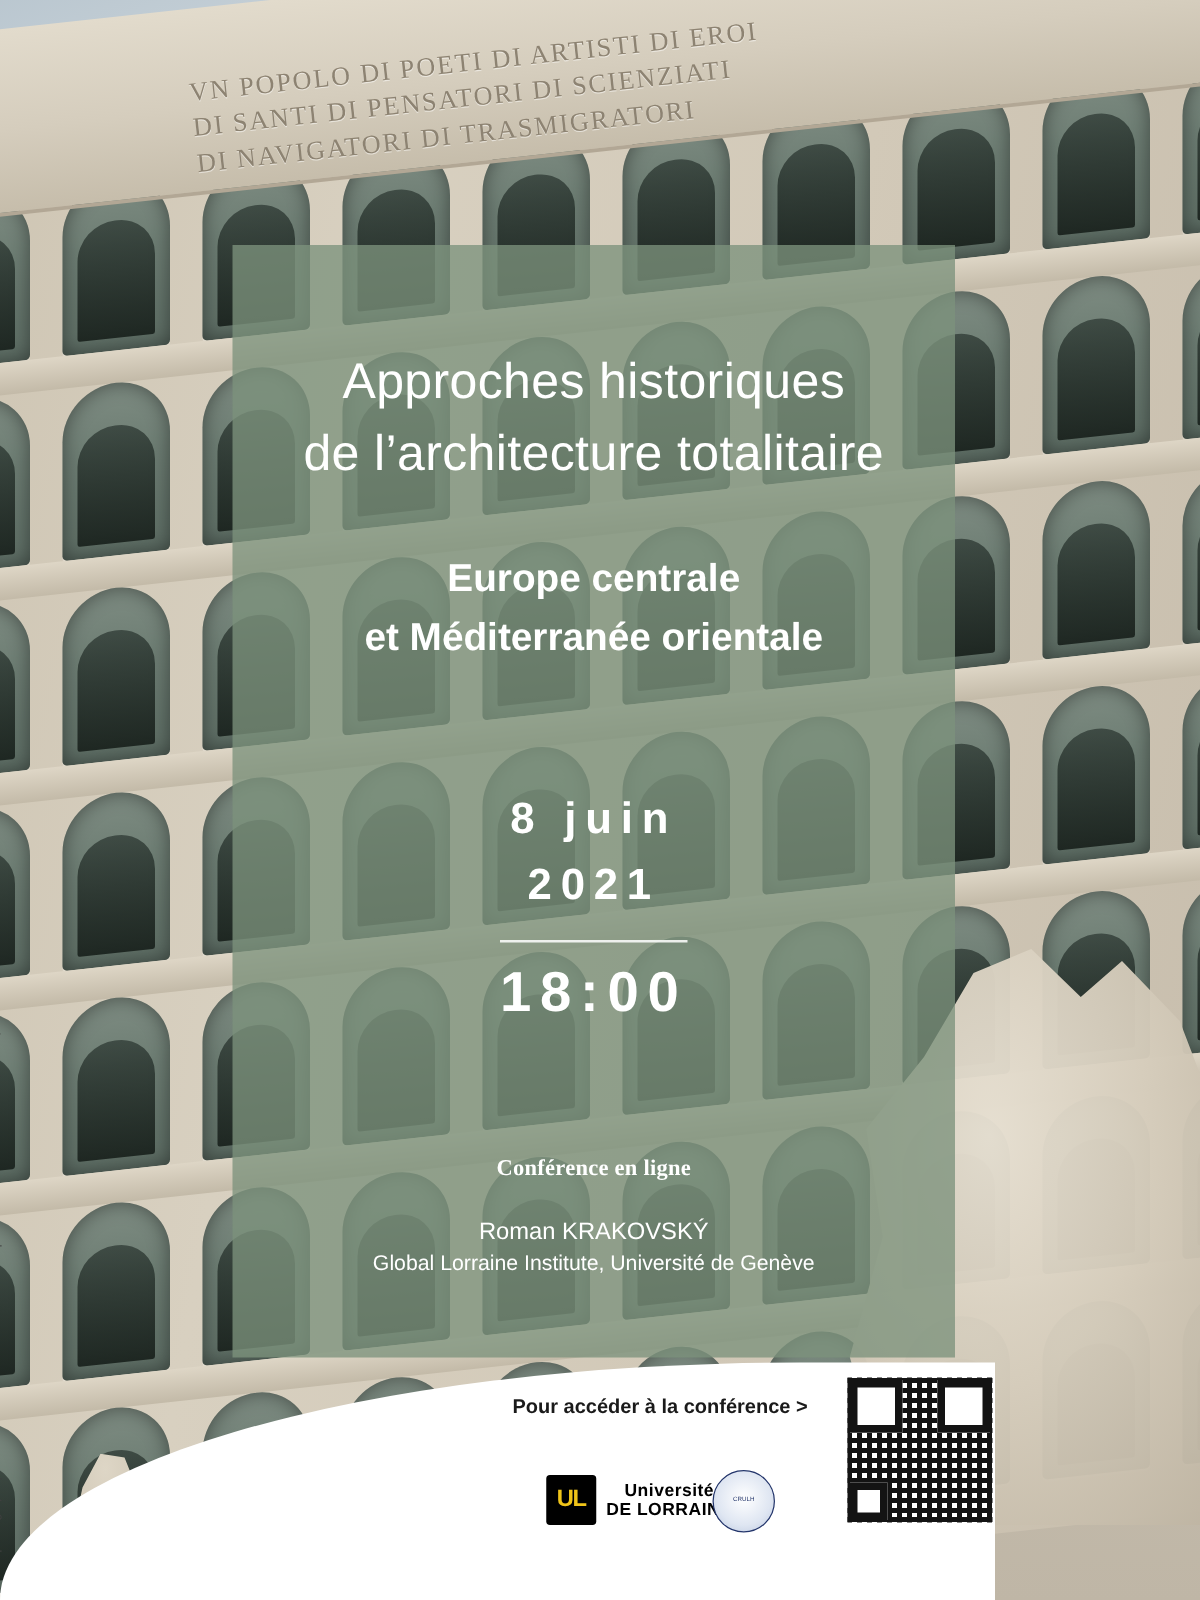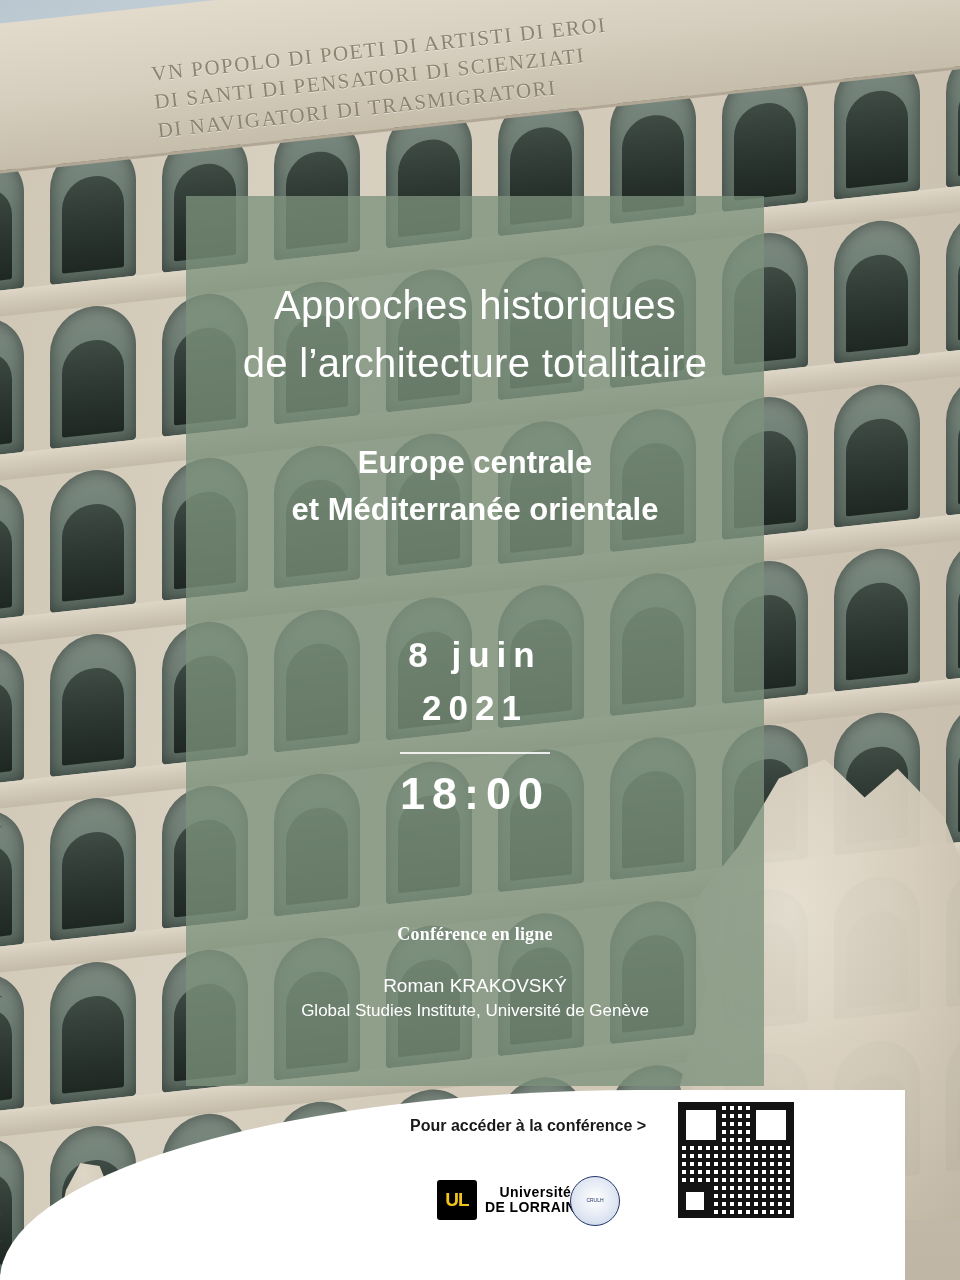--- a/index.html
+++ b/index.html
@@ -197,21 +197,21 @@
   .speaker-affil {
     margin-top: 4px;
     font-size: 17px;
     font-weight: 400;
   }
 
   
   .footer {
     position: absolute;
     left: 0; bottom: 0;
-    width: 905px;
+    width: 796px;
     height: 190px;
     background: #ffffff;
     border-top-left-radius: 640px 190px;
     border-top-right-radius: 0 0;
     overflow: hidden;
   }
   .footer-inner {
     position: absolute;
     left: 0; top: 0;
     width: 960px; height: 190px;
@@ -427,21 +427,21 @@
       <div>2021</div>
     </div>
 
     <div class="rule"></div>
 
     <div class="time">18:00</div>
 
     <div class="speakerblock">
       <div class="conf-type">Conférence en ligne</div>
       <div class="speaker-name">Roman KRAKOVSKÝ</div>
-      <div class="speaker-affil">Global Studies Institute, Université de Genève</div>
+      <div class="speaker-affil">Global Lorraine Institute, Université de Genève</div>
     </div>
   </div>
 
   <div class="footer">
     <div class="footer-inner">
 
       <div class="access-text">Pour accéder à la conférence &gt;</div>
 
       <div class="qr">
           <span></span>

